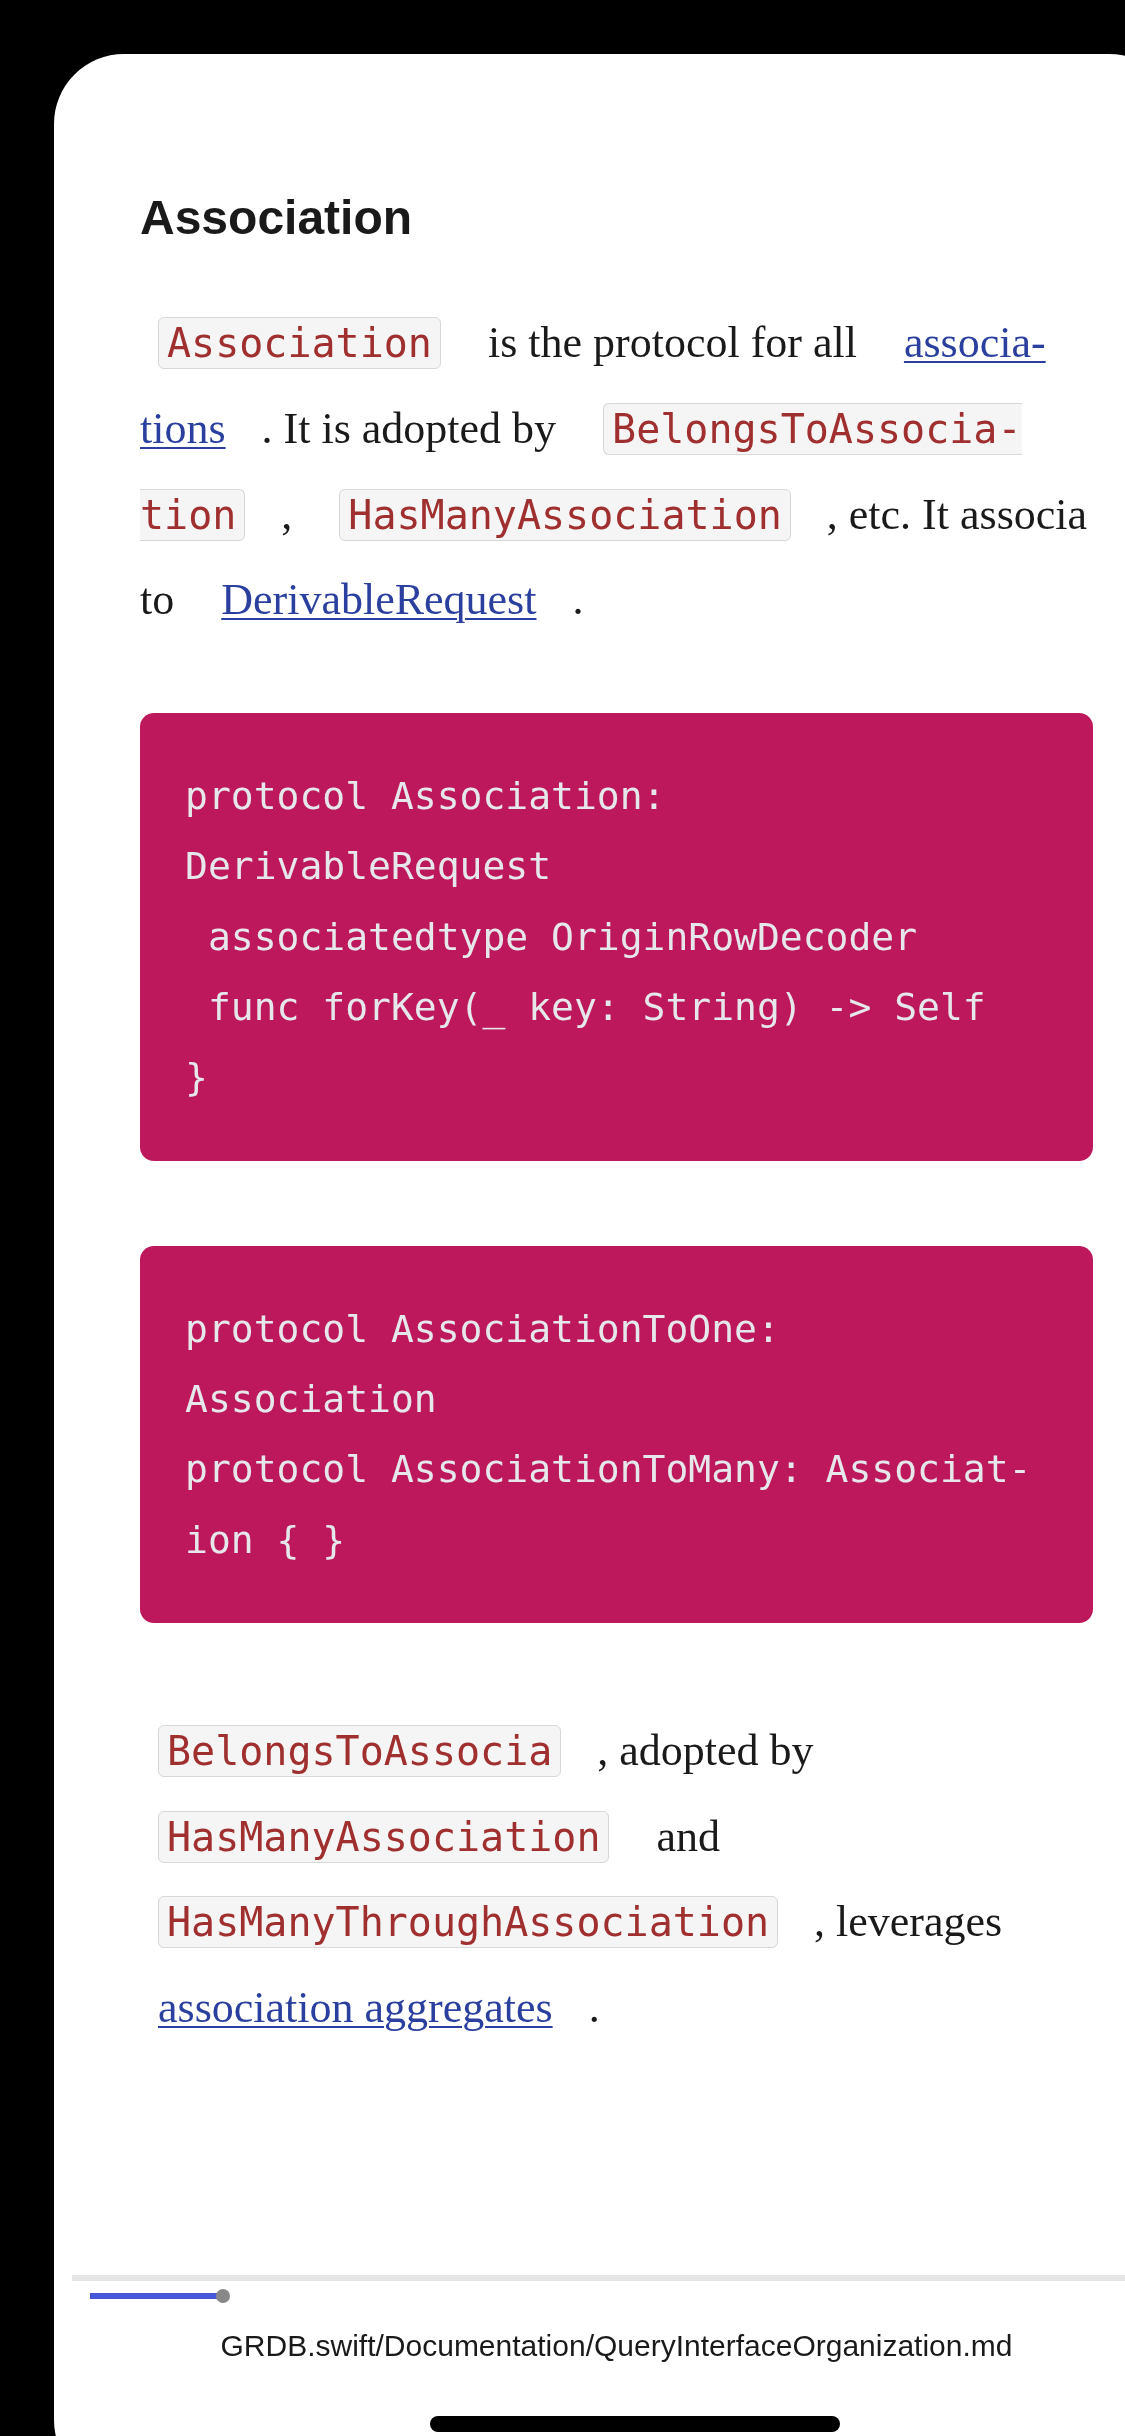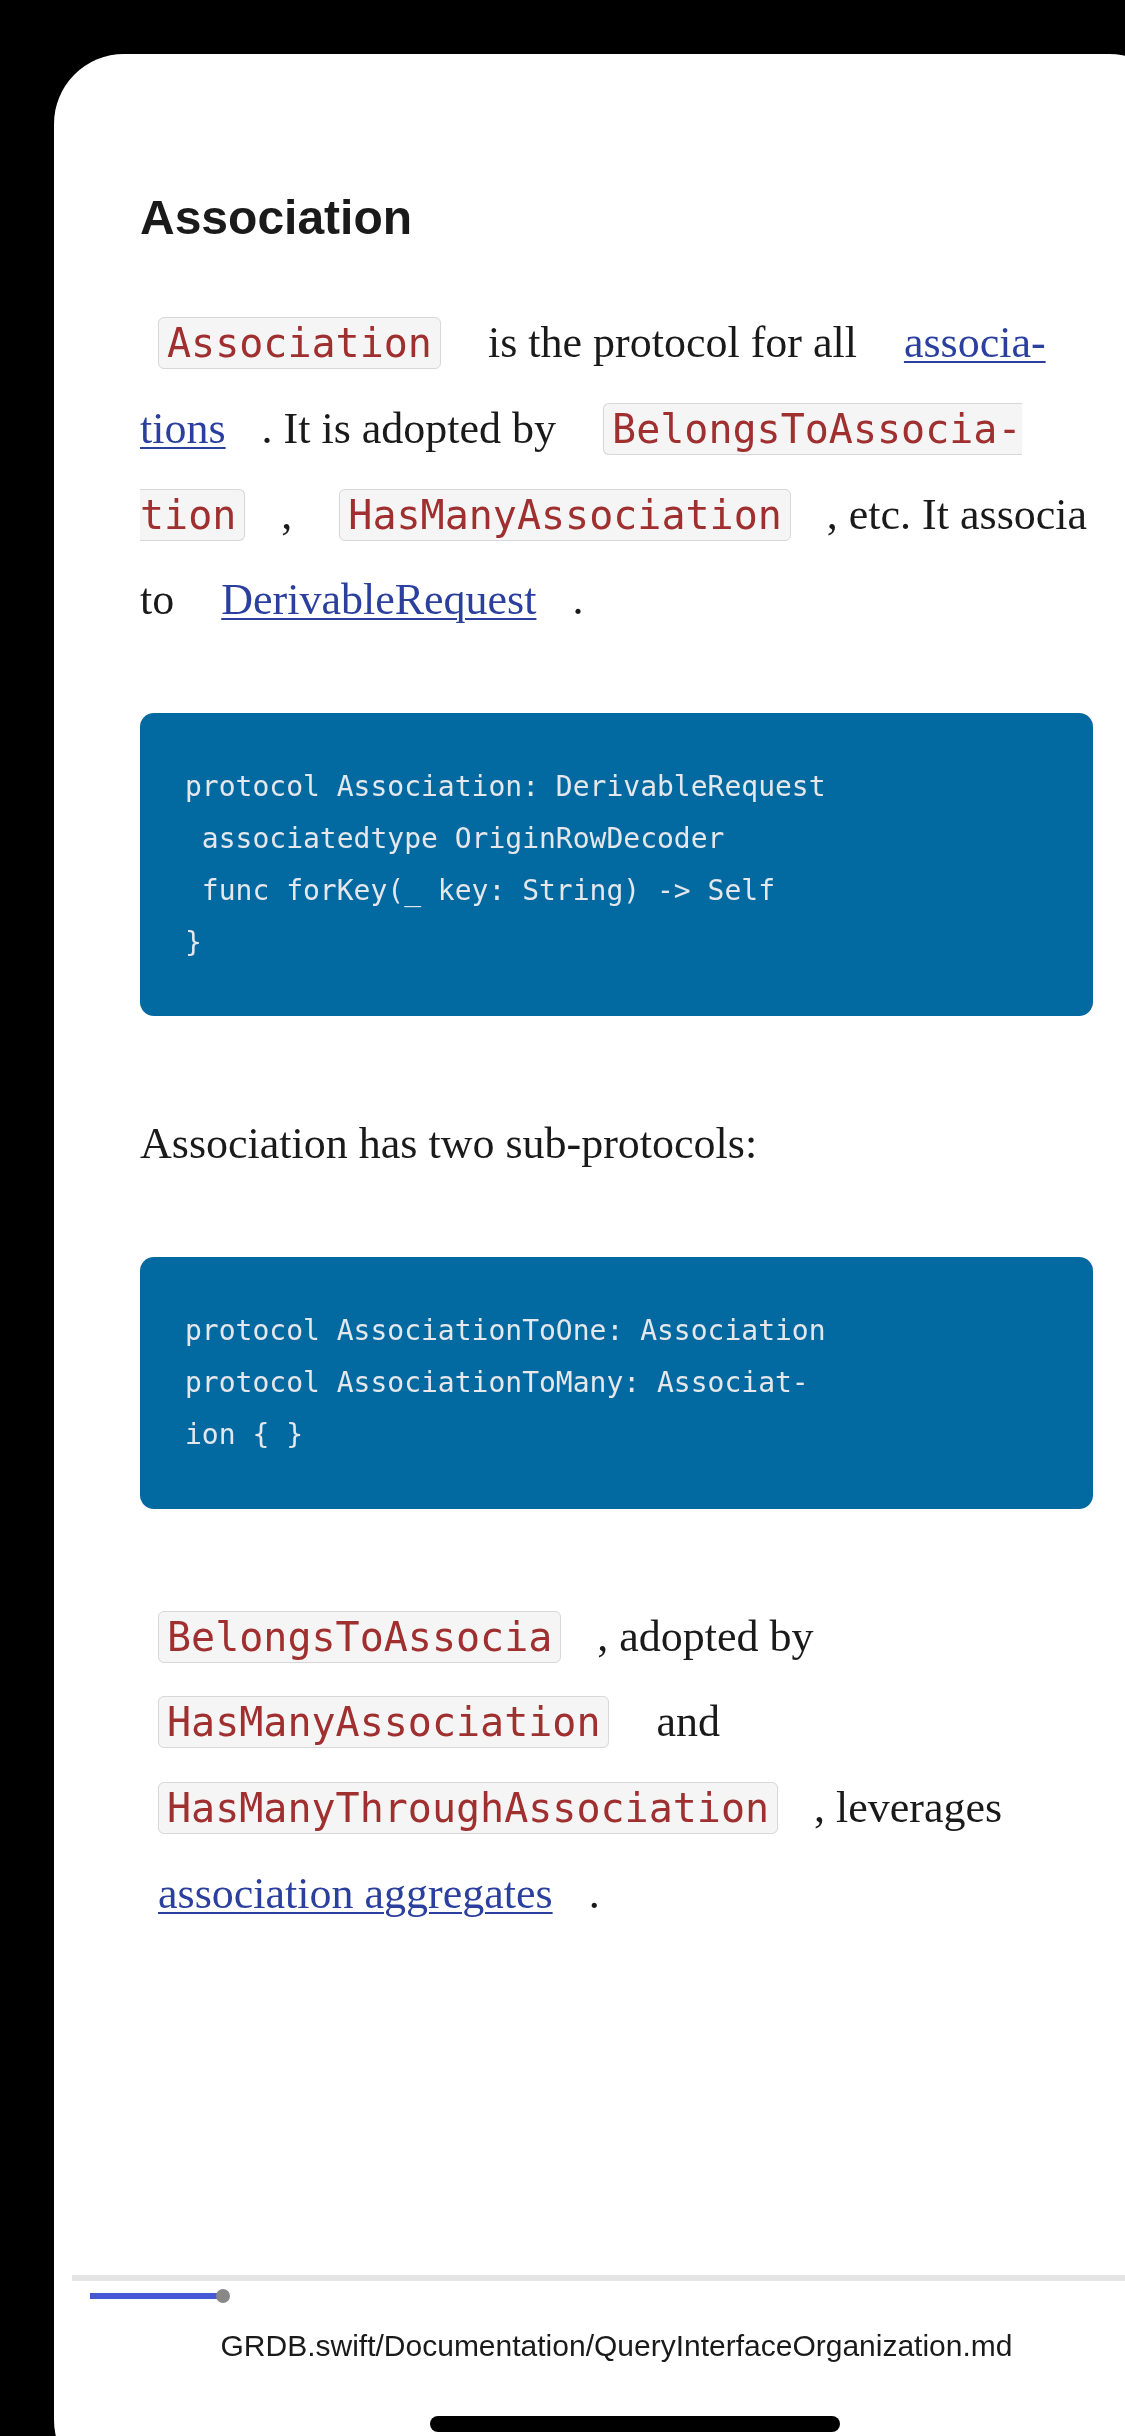--- a/index.html
+++ b/index.html
@@ -59,24 +59,24 @@
     white-space: normal;
   }
   
   a.doc-link {
     color: #2b3f9e;
     text-decoration-thickness: 2px;
     text-underline-offset: 4px;
   }
   
   pre.code-block {
-    background: #0369a1;
+    background: #be185d;
     color: #e5e7eb;
     font-family: 'SF Mono', Menlo, Monaco, Consolas, monospace;
-    font-size: 28px;
+    font-size: 38px;
     line-height: 1.85;
     padding: 48px 45px;
     border-radius: 14px;
     margin-bottom: 85px;
     white-space: pre-wrap;
     word-break: break-word;
   }
   
   .footer {
     height: 215px;
@@ -140,21 +140,20 @@
 
     <p class="body-text">
       <code class="inline-code">Association</code><span> is the protocol for all </span><a href="#" class="doc-link">associa­tions</a><span>. It is adopted by </span><code class="inline-code">BelongsToAssocia­tion</code><span>, </span><code class="inline-code">HasManyAssociation</code><span>, etc. It associa to </span><a href="#" class="doc-link">DerivableRequest</a><span>.</span>
     </p>
 
     <pre class="code-block">protocol Association: DerivableRequest
  associatedtype OriginRowDecoder
  func forKey(_ key: String) -&gt; Self
 }</pre>
 
-    <p class="body-text">Association has two sub-protocols:</p>
 
     <pre class="code-block">protocol AssociationToOne: Association
 protocol AssociationToMany: Associat-
 ion { }</pre>
 
     <p class="body-text">
       <code class="inline-code">BelongsToAssocia</code><span>, adopted by </span><code class="inline-code">HasManyAs­sociation</code><span> and </span><code class="inline-code">HasManyThroughAssociation</code><span>, leverages </span><a href="#" class="doc-link">association aggregates</a><span>.</span>
     </p>
 
 

